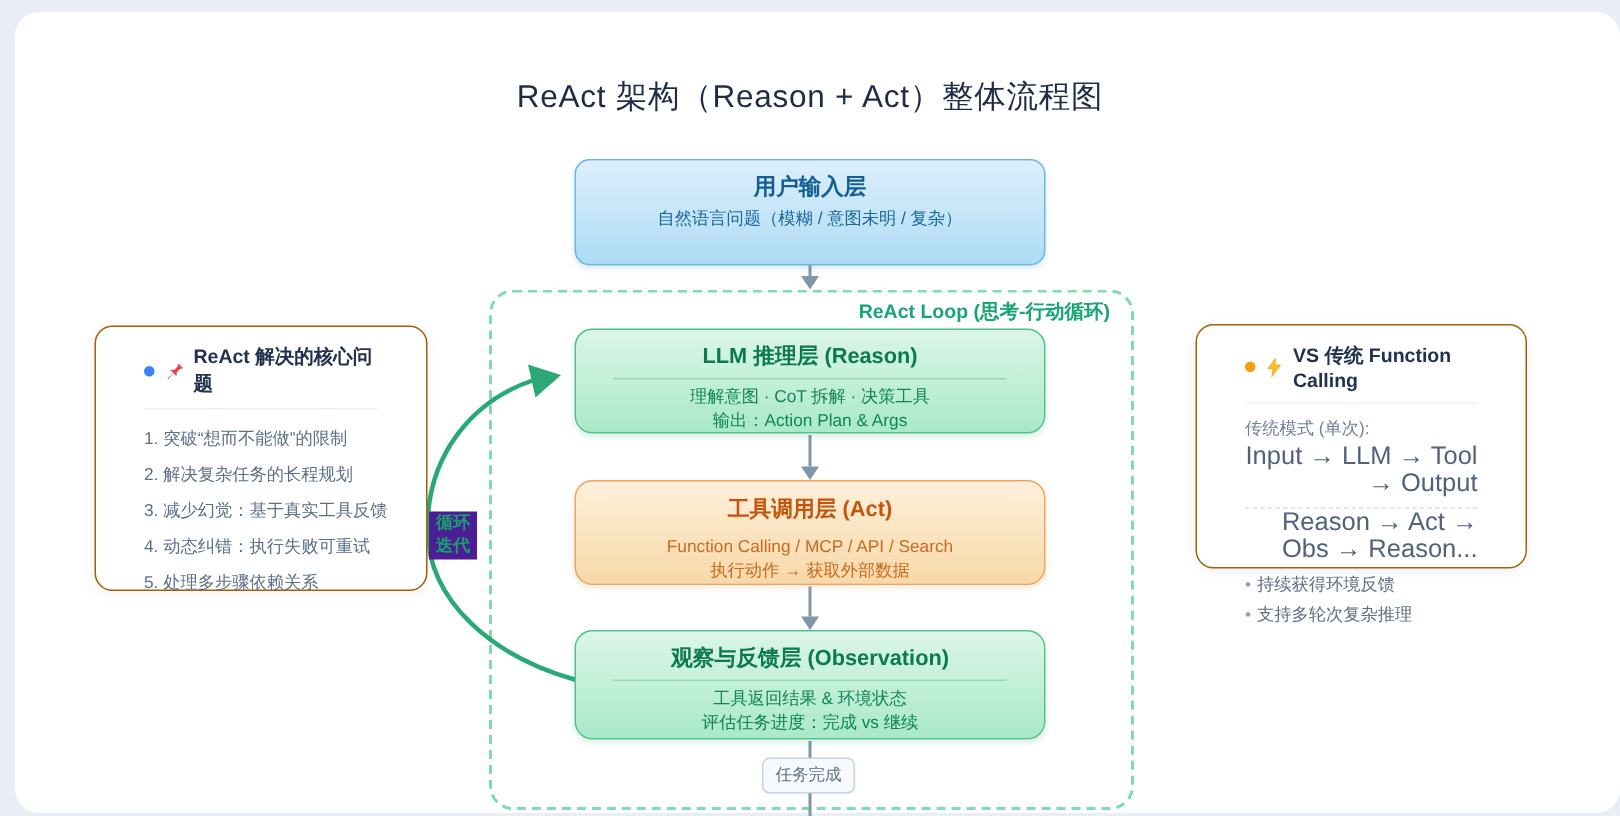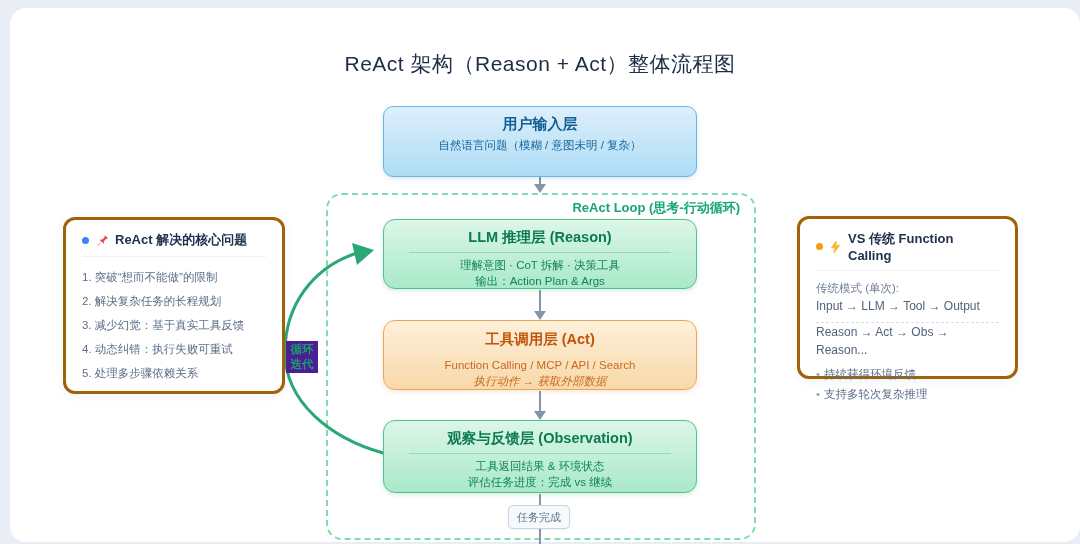--- a/index.html
+++ b/index.html
@@ -72,38 +72,38 @@
   }
   
   .loop-arrow-svg{position:absolute;left:278px;top:240px;width:115px;height:220px;overflow:visible;z-index:2;}
   .loop-arrow-label{
     position:absolute;left:286px;top:341px;width:32px;z-index:3;
     background:#4c1d95;text-align:center;color:#15a06c;
     font-weight:bold;font-size:11.5px;line-height:15px;padding:1px 0;
   }
   
   .panel{
-    position:absolute;background:#fff;border:3px solid #a16207;border-radius:12px;
+    position:absolute;background:#fff;border:1px solid #a16207;border-radius:12px;
     box-shadow:0 2px 8px rgba(100,120,150,.10);box-sizing:border-box;
-    padding:11px 16px;z-index:4;
+    padding:11px 32px;z-index:4;
   }
   .panel-left{left:63px;top:217px;width:222px;height:177px;}
   .panel-right{left:797px;top:216px;width:221px;height:163px;}
   .panel-header{
     display:flex;align-items:center;gap:6px;font-weight:bold;color:#21314e;
     font-size:13px;padding-bottom:7px;border-bottom:1px solid #eef2f7;
   }
   .dot{width:7px;height:7px;border-radius:50%;flex:0 0 auto;}
   .dot-blue{background:#3b82f6;}
   .dot-orange{background:#f59e0b;}
   .panel-header svg{flex:0 0 auto;}
   .pl-list{margin-top:8px;}
   .pl-item{font-size:11.5px;color:#5c6e88;line-height:24px;white-space:nowrap;}
   .rp-label{font-size:11.5px;color:#708096;line-height:18px;margin-top:8px;}
-  .rp-flow{font-size:12px;color:#51627a;line-height:18px;}
+  .rp-flow{font-size:17px;color:#51627a;line-height:18px;text-align:right;}
   .rp-div{border-top:1px dashed #d7dfe9;margin:7px 0 0;}
   .rp-bullet{font-size:11.5px;color:#5c6e88;line-height:20px;}
   .rp-bullet .b{color:#8fa0b5;margin-right:4px;}
 </style>
 </head>
 <body>
 
 <div class="card"></div>
 
 <div class="page-title">ReAct 架构（Reason + Act）整体流程图</div>
@@ -138,21 +138,21 @@
 <div class="node node-green node-reason">
   <div class="t">LLM 推理层 (Reason)</div>
   <div class="div"></div>
   <div class="s">理解意图 · CoT 拆解 · 决策工具</div>
   <div class="s">输出：Action Plan &amp; Args</div>
 </div>
 
 <div class="node node-orange">
   <div class="t">工具调用层 (Act)</div>
   <div class="s">Function Calling / MCP / API / Search</div>
-  <div class="s" style="margin-top:0;font-style:italic;">执行动作 → 获取外部数据</div>
+  <div class="s" style="margin-top:0;">执行动作 → 获取外部数据</div>
 </div>
 
 <div class="node node-green node-obs">
   <div class="t">观察与反馈层 (Observation)</div>
   <div class="div"></div>
   <div class="s">工具返回结果 &amp; 环境状态</div>
   <div class="s">评估任务进度：完成 vs 继续</div>
 </div>
 
 <div class="badge">任务完成</div>

